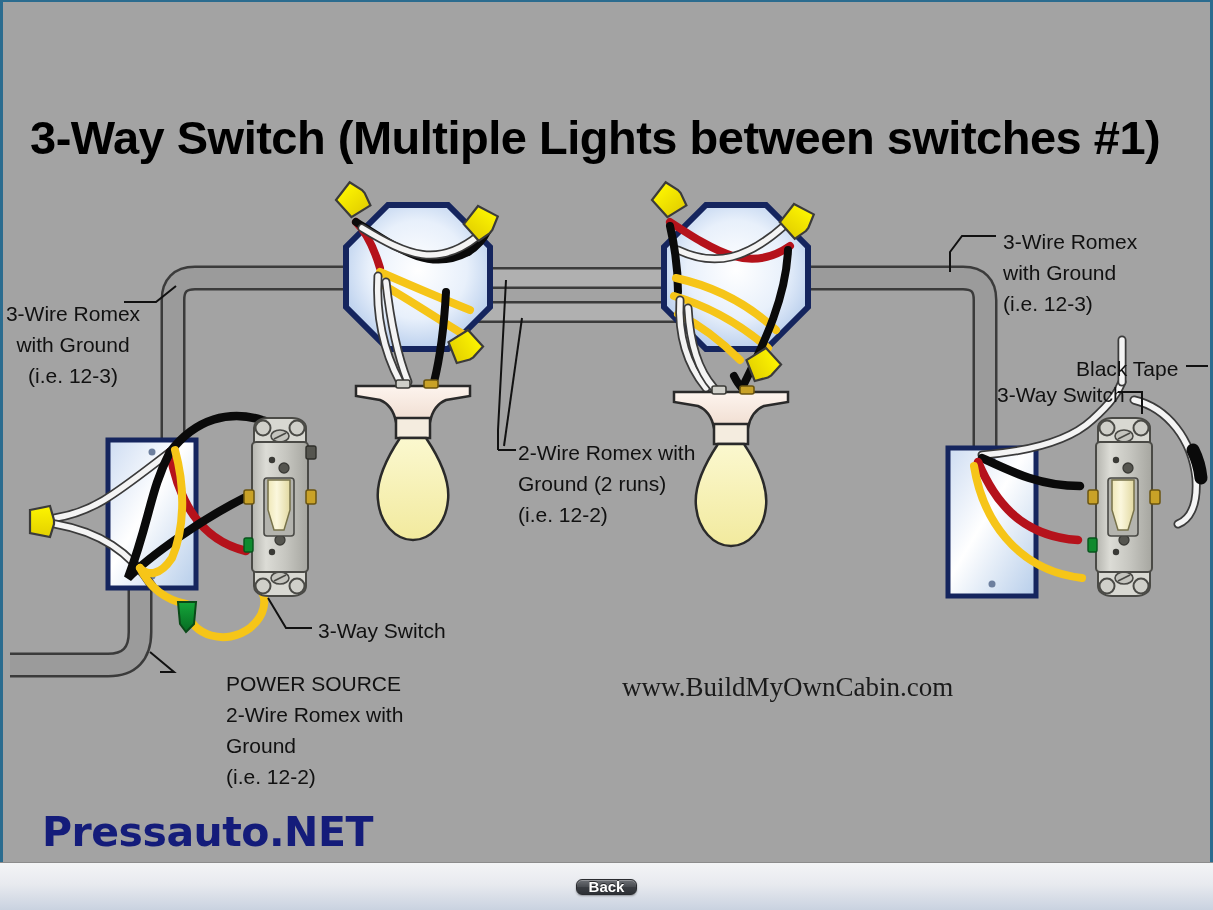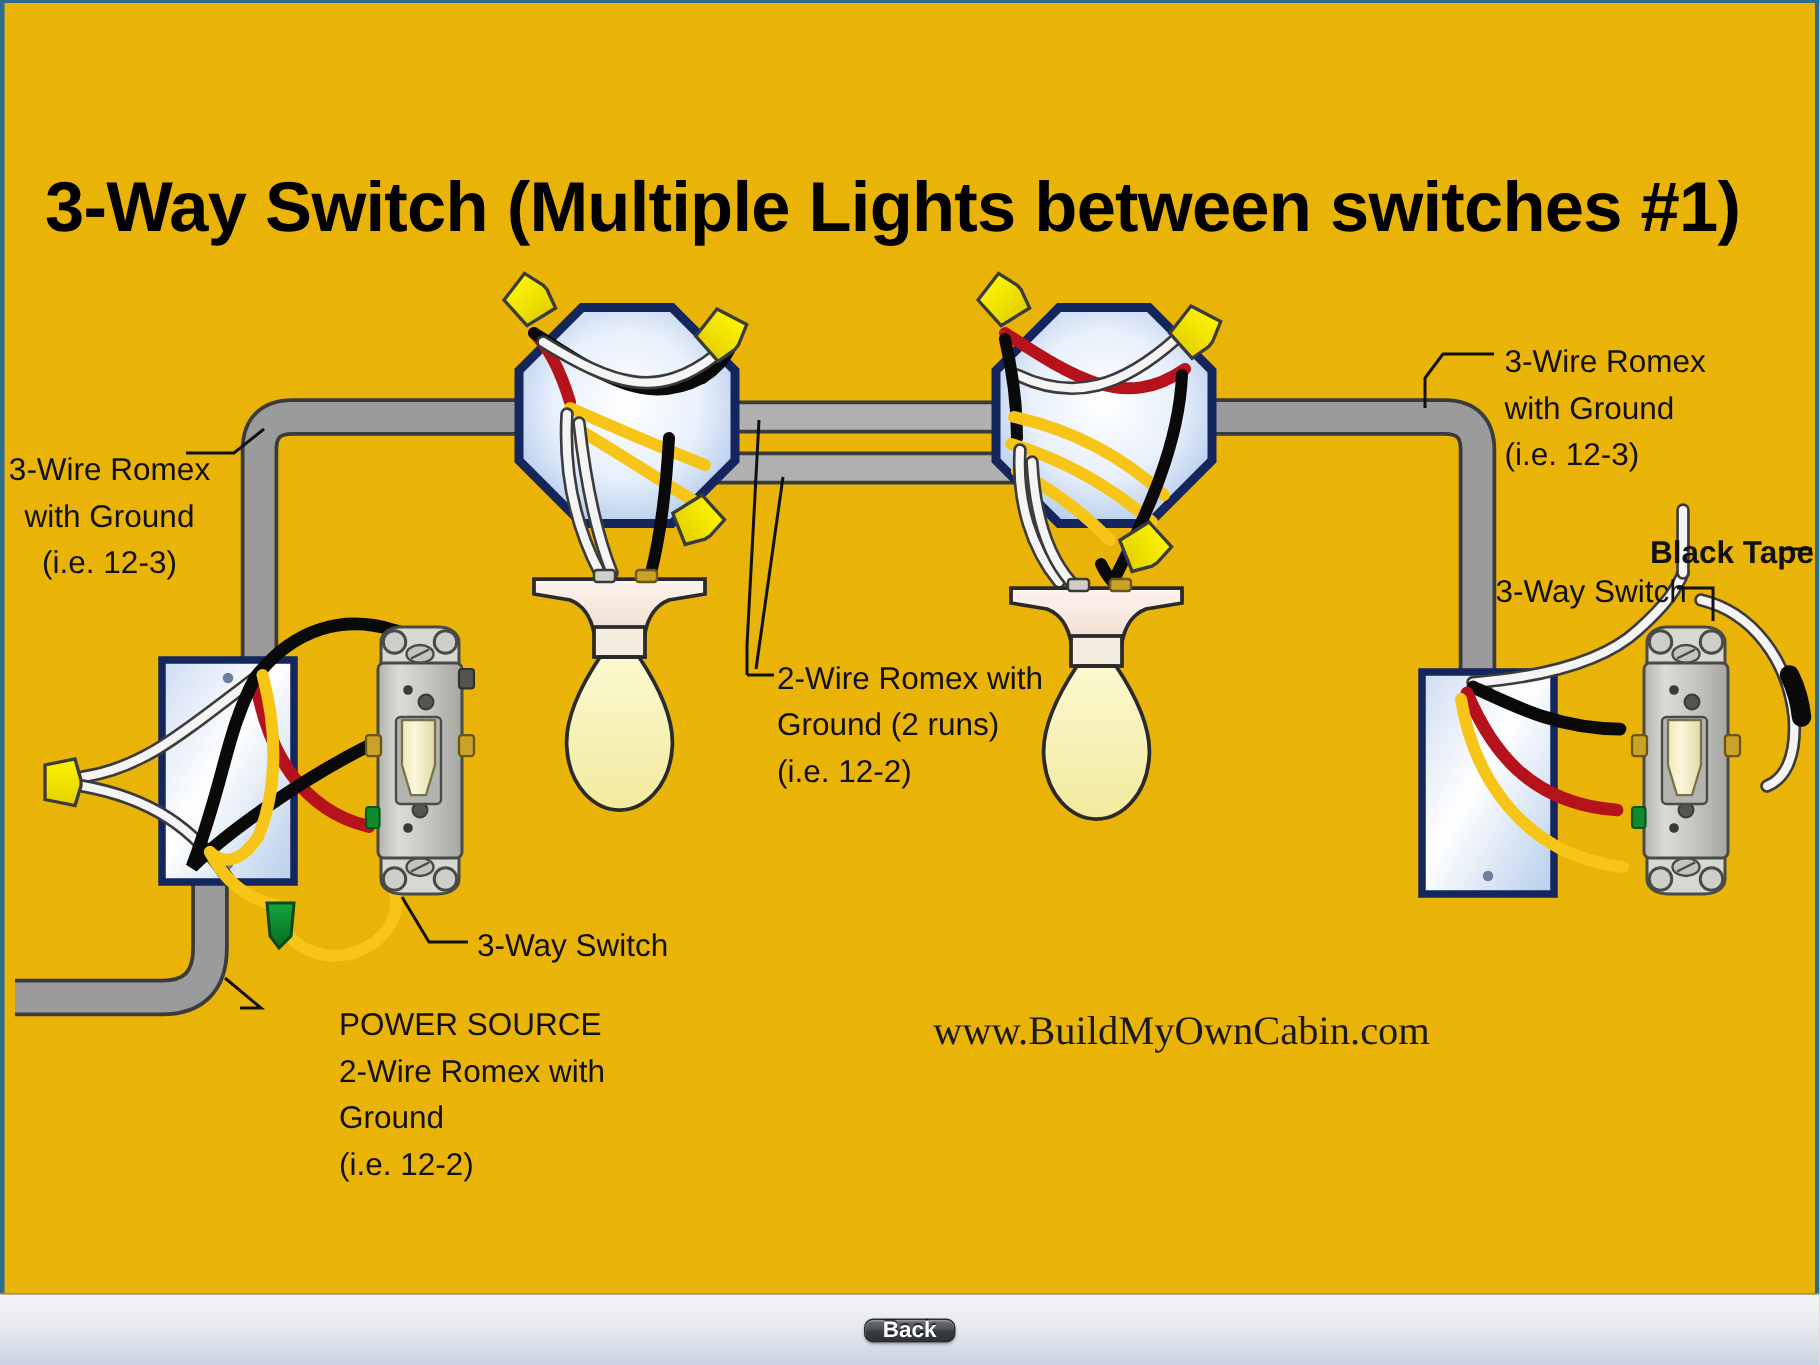--- a/index.html
+++ b/index.html
@@ -4,21 +4,21 @@
 <title>3-Way Switch Wiring Diagram</title>
 <style>
   html,body{margin:0;padding:0;background:#ffffff;}
   body{
     width:1213px;height:910px;overflow:hidden;
     font-family:"Liberation Sans","DejaVu Sans",sans-serif;
     position:relative;
   }
   #page{
     position:absolute;left:0;top:0;width:1213px;height:910px;
-    background:#eab308;
+    background:#a3a3a3;
     box-sizing:border-box;
   }
   
   #frame-left{position:absolute;left:0;top:0;width:3px;height:862px;background:#2b6c8f;}
   #frame-right{position:absolute;right:0;top:0;width:3px;height:862px;background:#2b6c8f;}
   #frame-top{position:absolute;left:0;top:0;width:1213px;height:2px;background:#2b6c8f;}
 
   #canvas{position:absolute;left:0;top:0;width:1213px;height:862px;}
   #canvas svg{display:block;}
 
@@ -26,21 +26,21 @@
   .lbl{position:absolute;color:#111111;font-family:"Liberation Sans","DejaVu Sans",sans-serif;white-space:pre;}
   #diagram-title{
     left:30px;top:110px;font-size:47px;font-weight:700;letter-spacing:-0.5px;color:#000;
   }
   #label-romex-left{left:-2px;top:298px;font-size:21px;line-height:31px;text-align:center;width:150px;}
   #label-romex-right{left:1003px;top:226px;font-size:21px;line-height:31px;text-align:left;width:200px;}
   #label-romex-center{left:518px;top:437px;font-size:21px;line-height:31px;text-align:left;width:230px;}
   #label-power-source{left:178px;top:668px;font-size:21px;line-height:31px;text-align:left;width:260px;margin-left:48px;}
   #label-switch-left{left:318px;top:619px;font-size:21px;text-align:left;}
   #label-switch-right{left:997px;top:383px;font-size:21px;text-align:left;}
-  #label-black-tape{left:1100px;top:357px;font-size:21px;text-align:left;font-weight:700;}
+  #label-black-tape{left:1076px;top:357px;font-size:21px;text-align:left;font-weight:400;}
   #label-website{left:622px;top:672px;font-size:27px;text-align:left;color:#1a1a1a;font-family:Liberation Serif, serif;}
   #watermark{left:42px;top:808px;font-size:41px;font-weight:700;color:#141c7a;
     font-family:"DejaVu Sans","Liberation Sans",sans-serif;letter-spacing:-0.5px;}
 
   
   #toolbar{
     position:absolute;left:0;bottom:0;width:1213px;height:48px;
     background:linear-gradient(to bottom,#f3f4f6 0%,#e8eaef 45%,#c9d2e0 100%);
     border-top:1px solid #8c8c8c;
     display:flex;align-items:center;justify-content:center;
@@ -359,18 +359,19 @@
 (i.e. 12-2)</div>
 
   <div class="lbl" id="label-switch-left">3-Way Switch</div>
 
   <div class="lbl" id="label-switch-right">3-Way Switch</div>
 
   <div class="lbl" id="label-black-tape">Black Tape</div>
 
   <div class="lbl" id="label-website">www.BuildMyOwnCabin.com</div>
 
+  <div class="lbl" id="watermark">Pressauto.NET</div>
 
   <div id="toolbar">
     <div id="back-button">Back</div>
   </div>
 
 </div>
 
 </body></html>

